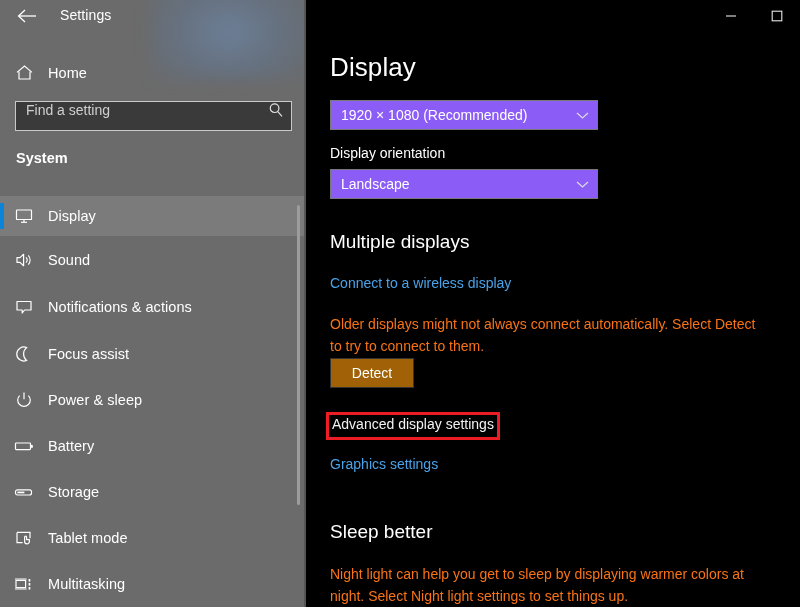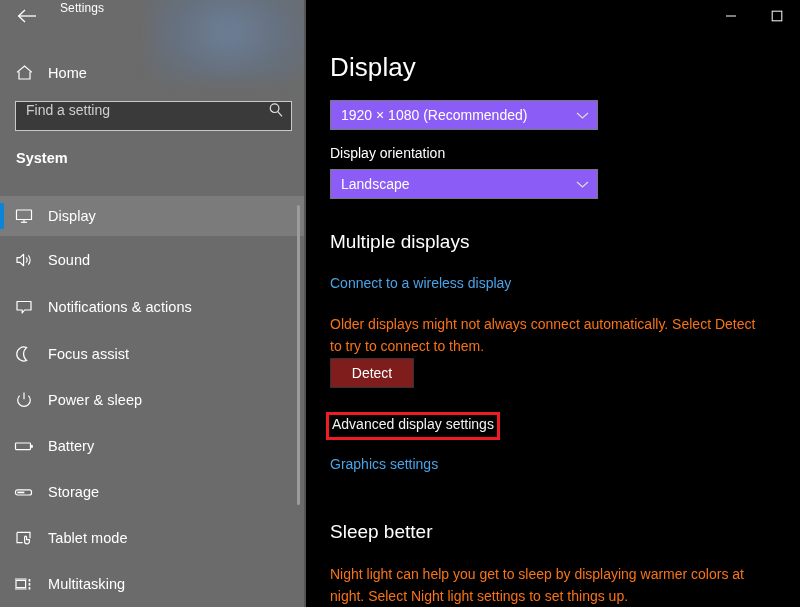--- a/index.html
+++ b/index.html
@@ -57,22 +57,22 @@
   #back-button {
     position: absolute;
     left: 7px; top: 2px;
     width: 40px; height: 28px;
     display: flex; align-items: center; justify-content: center;
     cursor: pointer;
   }
   #back-button svg { display: block; }
   #app-title {
     position: absolute;
-    left: 60px; top: 1px;
-    font-size: 12px;
+    left: 60px; top: 7px;
+    font-size: 14px;
     color: #ffffff;
     letter-spacing: .1px;
   }
 
   .nav-row {
     position: absolute;
     left: 0;
     width: 304px;
     height: 40px;
     display: flex;
@@ -248,21 +248,21 @@
     line-height: 22px;
     color: #f97316;
   }
   #multi-desc { top: 313px; }
   #sleep-desc { top: 563px; }
 
   #detect-button {
     position: absolute;
     left: 22px; top: 358px;
     width: 84px; height: 30px;
-    background: #7f1d1d;
+    background: #a16207;
     border: 1px solid #333333;
     color: #ffffff;
     font-size: 14px;
     font-family: "Liberation Sans", sans-serif;
     cursor: pointer;
   }
 
   #advanced-link {
     position: absolute;
     left: 24px; top: 416px;

